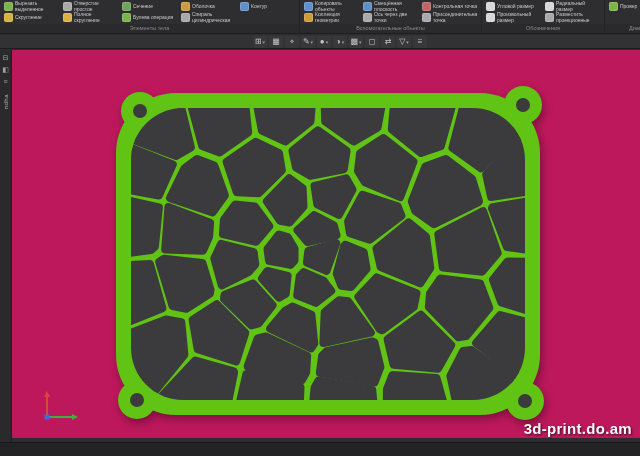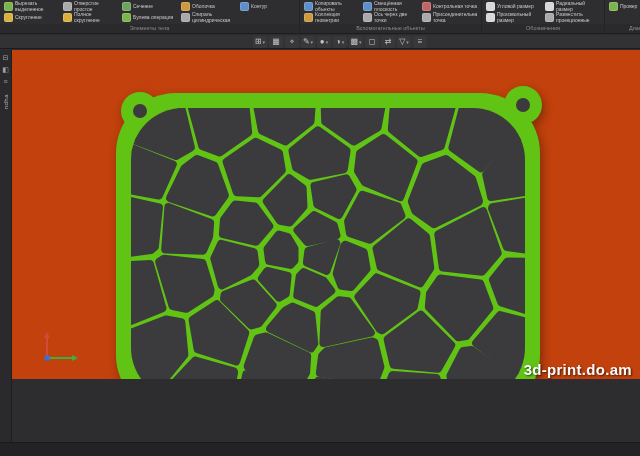--- a/index.html
+++ b/index.html
@@ -16,21 +16,21 @@
 .rb-cap{height:9px;font-size:5.5px;line-height:9px;color:#8b8b8b;text-align:center;white-space:nowrap;overflow:hidden;padding:0 4px;background:#2a2a2c}
 
 .vtoolbar{position:absolute;left:0;top:35px;width:640px;height:14px;background:#323234;display:flex;align-items:center;padding-left:252px;border-bottom:1px solid #1d1d1f}
 .vt-btn{height:12px;min-width:14px;display:flex;align-items:center;justify-content:center;color:#c4c4c4;font-size:8px;margin:0 1px;border-radius:2px;background:rgba(255,255,255,0.03)}
 .vt-caret{font-size:5px;color:#9a9a9a;margin-left:1px}
 
 .leftstrip{position:absolute;left:0;top:50px;width:12px;height:392px;background:#2a2a2c;border-right:1px solid #1f1f21;display:flex;flex-direction:column;align-items:center;padding-top:3px}
 .ls-ic{width:9px;height:9px;color:#a0a0a0;font-size:7px;line-height:9px;text-align:center;margin-bottom:3px}
 .ls-tab{writing-mode:vertical-rl;transform:rotate(180deg);font-size:6px;color:#b5b5b5;margin-top:5px;letter-spacing:.5px}
 
-.viewport{position:absolute;left:12px;top:50px;width:628px;height:329px;background:#c2410c;overflow:hidden}
+.viewport{position:absolute;left:12px;top:50px;width:628px;height:388px;background:#be185d;overflow:hidden}
 .viewport svg.model{display:block}
 .gizmo{position:absolute;left:26px;bottom:12px}
 .watermark{position:absolute;right:8px;bottom:1px;font-size:15px;font-weight:bold;color:#fafafa;text-shadow:1px 1px 2px rgba(0,0,0,.65);letter-spacing:.3px}
 
 .statusbar{position:absolute;left:0;top:442px;width:640px;height:14px;background:#232325;border-top:1px solid #191919}
 </style>
 </head>
 <body>
 
 <div class="ribbon" id="ribbon">

